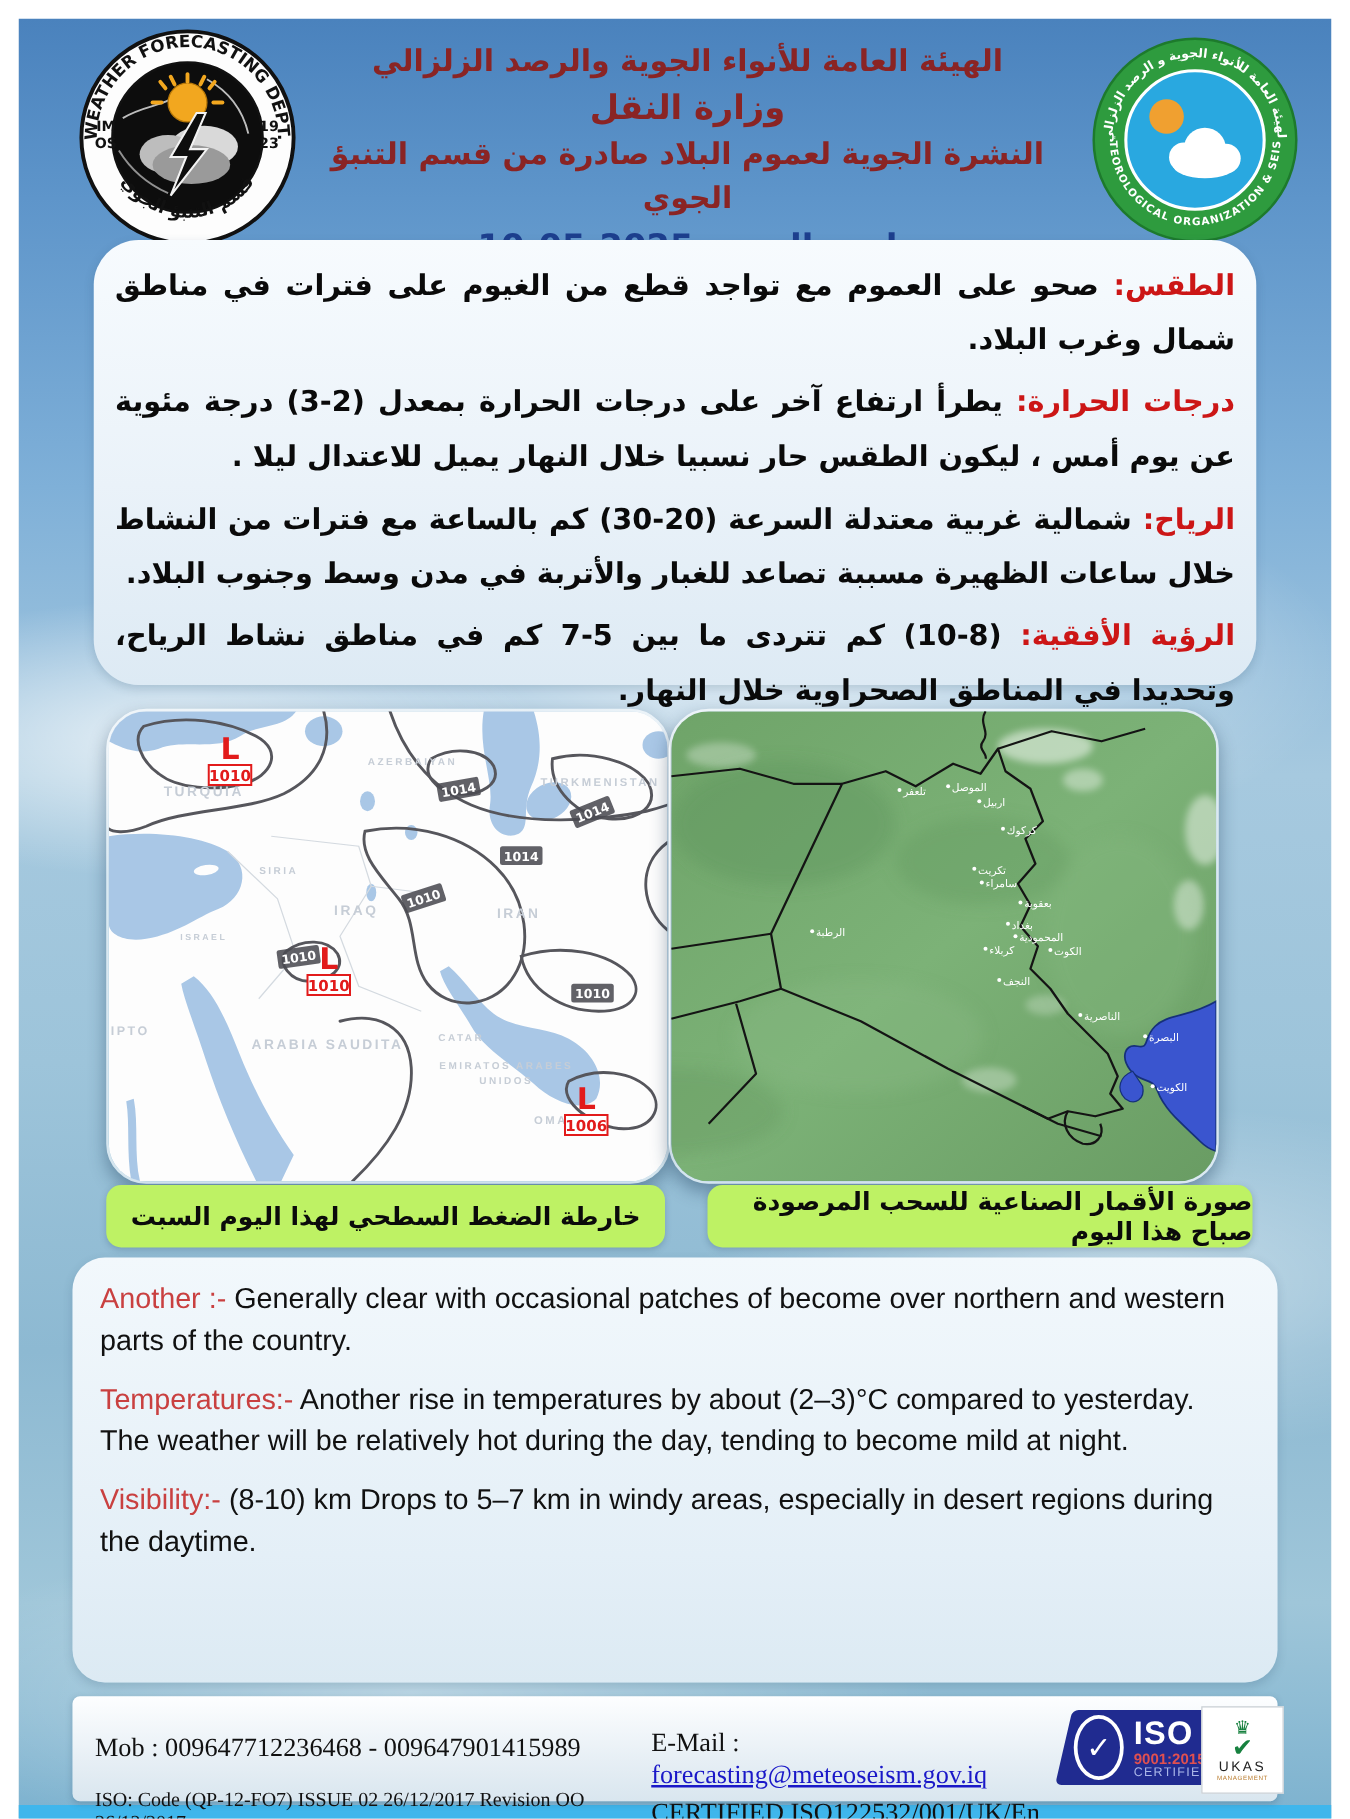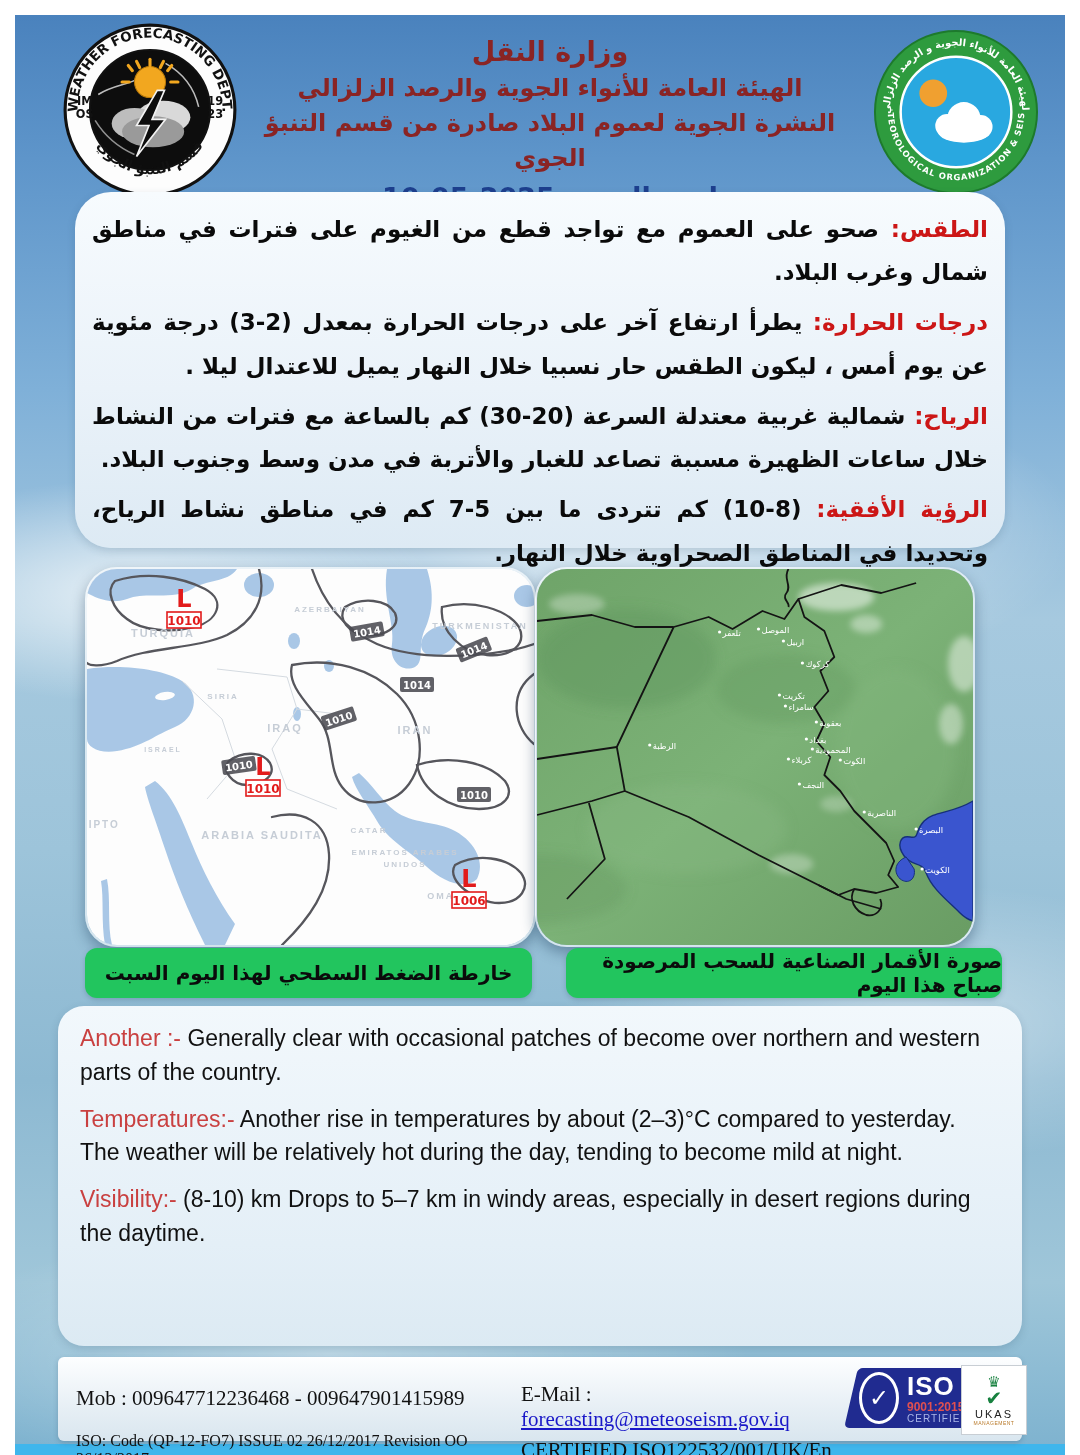--- a/index.html
+++ b/index.html
@@ -36,21 +36,21 @@
     padding:16px 17px;box-sizing:border-box;direction:rtl;
   }
   .ar-sec{margin:0 0 7px 0;font-size:23px;font-weight:bold;color:#0a0a0a;line-height:1.88;text-align:justify;}
   .ar-label{color:#cc1616;}
 
   
   .map-frame{position:absolute;border-radius:32px;overflow:hidden;box-shadow:0 6px 14px rgba(25,55,85,.4);border:2px solid rgba(255,255,255,.6);}
   .map-pressure{left:85px;top:567px;width:447px;height:376px;}
   .map-sat{left:535px;top:567px;width:436px;height:376px;}
   .caption{
-    position:absolute;height:50px;border-radius:12px;background:#22c55e;
+    position:absolute;height:50px;border-radius:12px;background:#bef264;
     box-shadow:0 2px 5px rgba(40,70,100,.25);
     display:flex;align-items:center;justify-content:center;
     font-size:20px;font-weight:bold;color:#0b0b0b;direction:rtl;
   }
   .caption-pressure{left:85px;top:948px;width:447px;}
   .caption-sat{left:566px;top:948px;width:436px;}
 
   svg text{user-select:none;}
   .low-L{fill:#e21b1b;font-family:"DejaVu Sans",sans-serif;font-size:24px;font-weight:bold;text-anchor:middle;}
   .low-val{fill:#e21b1b;font-family:"DejaVu Sans",sans-serif;font-size:12px;font-weight:bold;text-anchor:middle;}
@@ -151,22 +151,22 @@
         <ellipse cx="88" cy="106" rx="30" ry="15" fill="#9a9a9a"></ellipse>
         <polygon points="92,66 72,100 84,100 72,130 100,94 87,94 99,66" fill="#0d0d0d" stroke="#f2f2f2" stroke-width="1.6"></polygon>
       </g>
       <text class="logo-arc-text" font-size="14" fill="#111">
         <textPath href="#llg-bot" startOffset="50%" text-anchor="middle">قسم التنبؤ الجوي</textPath>
       </text>
     </svg>
   </div>
 
   <div class="title-block">
+    <div class="title-red small">الهيئة العامة للأنواء الجوية والرصد الزلزالي</div>
     <div class="title-red">وزارة النقل</div>
-    <div class="title-red small">الهيئة العامة للأنواء الجوية والرصد الزلزالي</div>
     <div class="title-red small">النشرة الجوية لعموم البلاد صادرة من قسم التنبؤ الجوي</div>
     <div class="title-date">ليوم السبت 2025-05-10</div>
   </div>
 
   <div class="logo logo-right">
     <svg viewBox="0 0 170 170" width="168" height="168">
       <circle cx="85" cy="85" r="82" fill="#2e9b3e" stroke="#1d7a2c" stroke-width="2"></circle>
       <circle cx="85" cy="85" r="56" fill="#29a8e0" stroke="#ffffff" stroke-width="2.5"></circle>
       <defs>
         <path id="rlg-top" d="M 18,85 A 67,67 0 0 1 152,85"></path>

